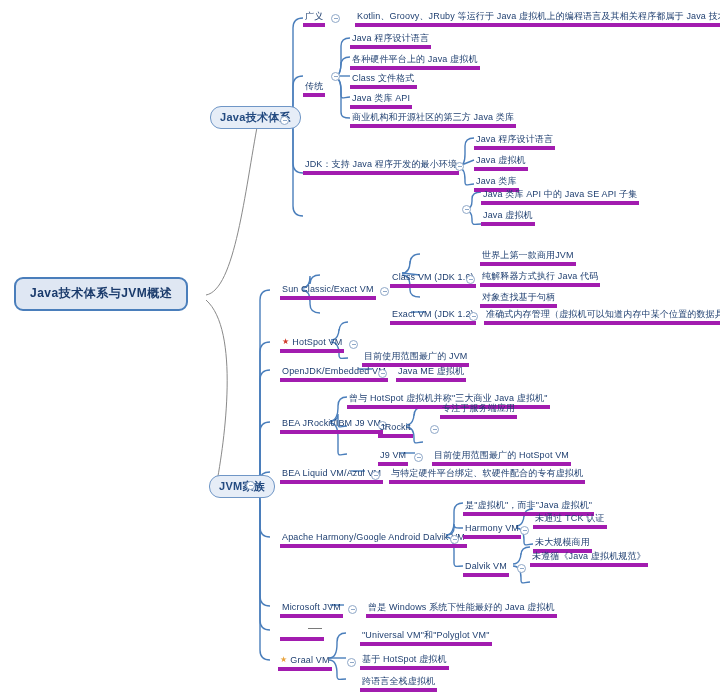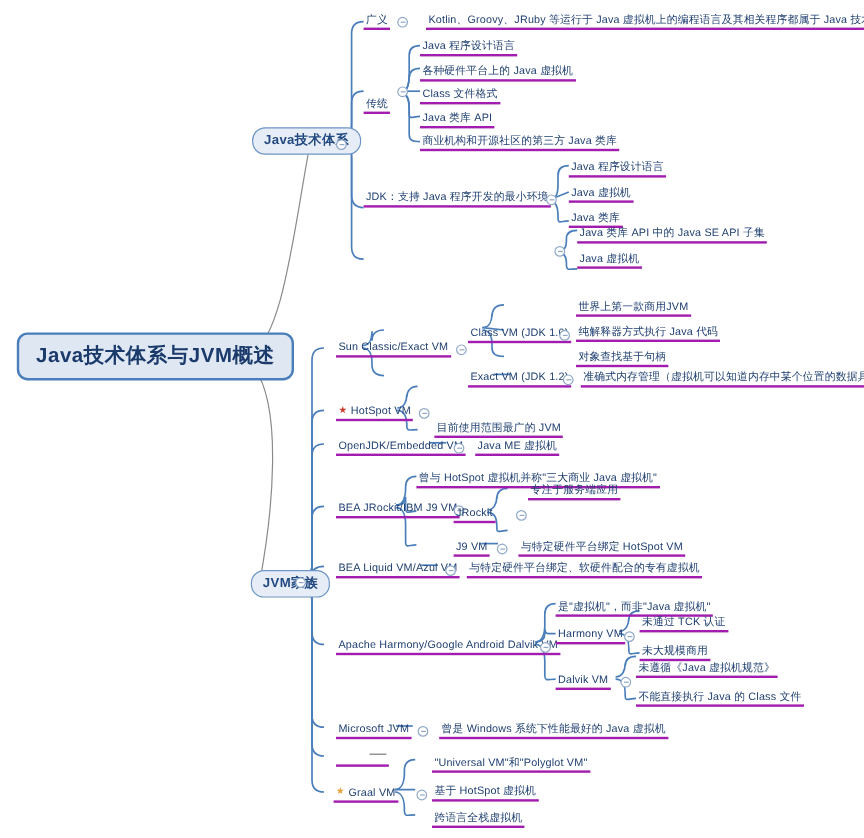--- a/index.html
+++ b/index.html
@@ -21,21 +21,21 @@
     line-height:1.15;
   }
 
   
   .root-node{
     box-sizing:border-box;
     background:#dfe7f3;
     border:2px solid #4a7ebb;
     border-radius:9px;
     color:#1a3a6b;
-    font-size:17px;
+    font-size:12px;
     font-weight:bold;
     padding:8px 14px;
     letter-spacing:.5px;
   }
   
   .branch-node{
     box-sizing:border-box;
     background:#e6edf7;
     border:1px solid #6f96c6;
     border-radius:11px;
@@ -43,21 +43,21 @@
     font-size:11px;
     font-weight:bold;
     padding:4px 9px;
     letter-spacing:.3px;
   }
   
   .text-node{
     font-size:9px;
     color:#1f3f70;
     padding:1px 2px 2px 2px;
-    border-bottom:2px solid #a21caf;
+    border-bottom:4px solid #a21caf;
     letter-spacing:.15px;
     text-align:right;
   }
   .text-node .dash{
     display:inline-block;width:14px;border-top:1px solid #7a7a7a;
     position:relative;top:-4px;
   }
 
   
   .star{
@@ -229,39 +229,38 @@
   <div class="node text-node" style="left:280px;top:417px;">BEA JRockit/IBM J9 VM</div>
   <span class="toggle" style="left:378px;top:421px;"></span>
   <div class="node text-node" style="left:347px;top:392px;">曾与 HotSpot 虚拟机并称"三大商业 Java 虚拟机"</div>
 
   <div class="node text-node" style="left:378px;top:421px;">JRockit</div>
   <span class="toggle" style="left:430px;top:425px;"></span>
   <div class="node text-node" style="left:440px;top:402px;">专注于服务端应用</div>
 
   <div class="node text-node" style="left:378px;top:449px;">J9 VM</div>
   <span class="toggle" style="left:414px;top:453px;"></span>
-  <div class="node text-node" style="left:432px;top:449px;">与特定硬件平台绑定 HotSpot VM</div>
+  <div class="node text-node" style="left:432px;top:449px;">目前使用范围最广的 HotSpot VM</div>
 
   <div class="node text-node" style="left:280px;top:467px;">BEA Liquid VM/Azul VM</div>
   <span class="toggle" style="left:371px;top:471px;"></span>
   <div class="node text-node" style="left:389px;top:467px;">与特定硬件平台绑定、软硬件配合的专有虚拟机</div>
 
   <div class="node text-node" style="left:280px;top:531px;">Apache Harmony/Google Android Dalvik VM</div>
   <span class="toggle" style="left:450px;top:535px;"></span>
   <div class="node text-node" style="left:463px;top:499px;">是"虚拟机"，而非"Java 虚拟机"</div>
 
   <div class="node text-node" style="left:463px;top:522px;">Harmony VM</div>
   <span class="toggle" style="left:520px;top:526px;"></span>
   <div class="node text-node" style="left:533px;top:512px;">未通过 TCK 认证</div>
   <div class="node text-node" style="left:533px;top:536px;">未大规模商用</div>
 
   <div class="node text-node" style="left:463px;top:560px;">Dalvik VM</div>
   <span class="toggle" style="left:517px;top:564px;"></span>
   <div class="node text-node" style="left:530px;top:550px;">未遵循《Java 虚拟机规范》</div>
-  <div class="node text-node" style="left:530px;top:574px;">不能直接执行 Java 的 Class 文件</div>
 
   <div class="node text-node" style="left:280px;top:601px;">Microsoft JVM</div>
   <span class="toggle" style="left:348px;top:605px;"></span>
   <div class="node text-node" style="left:366px;top:601px;">曾是 Windows 系统下性能最好的 Java 虚拟机</div>
 
   <div class="node text-node" style="left:280px;top:624px;width:40px;">
     <span class="dash"></span><span></span>
   </div>
 
   <div class="node text-node" style="left:278px;top:654px;">

